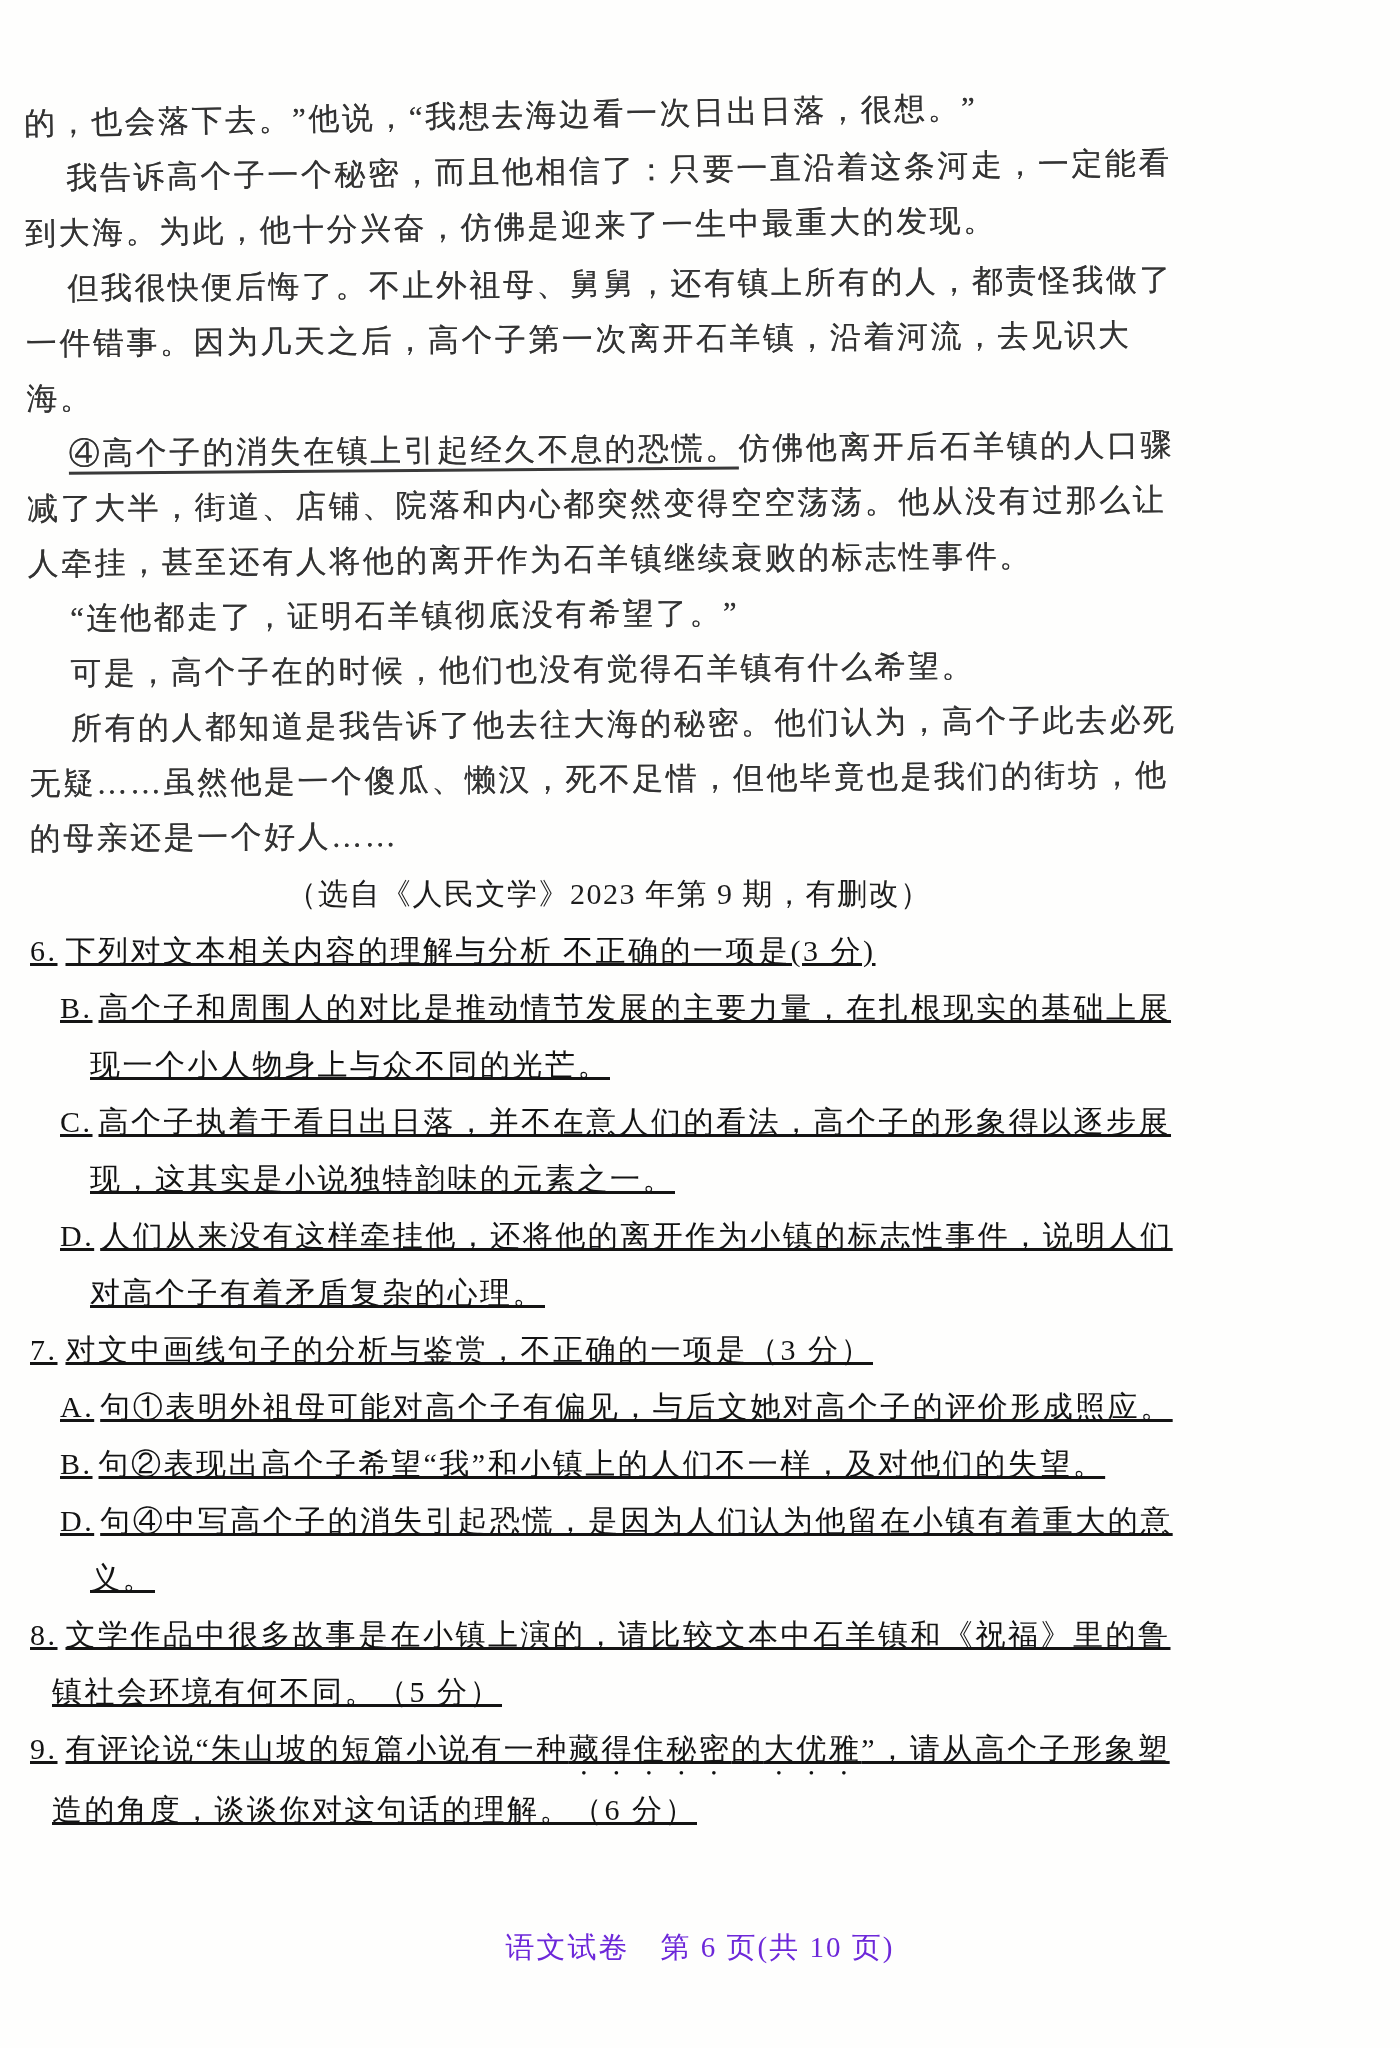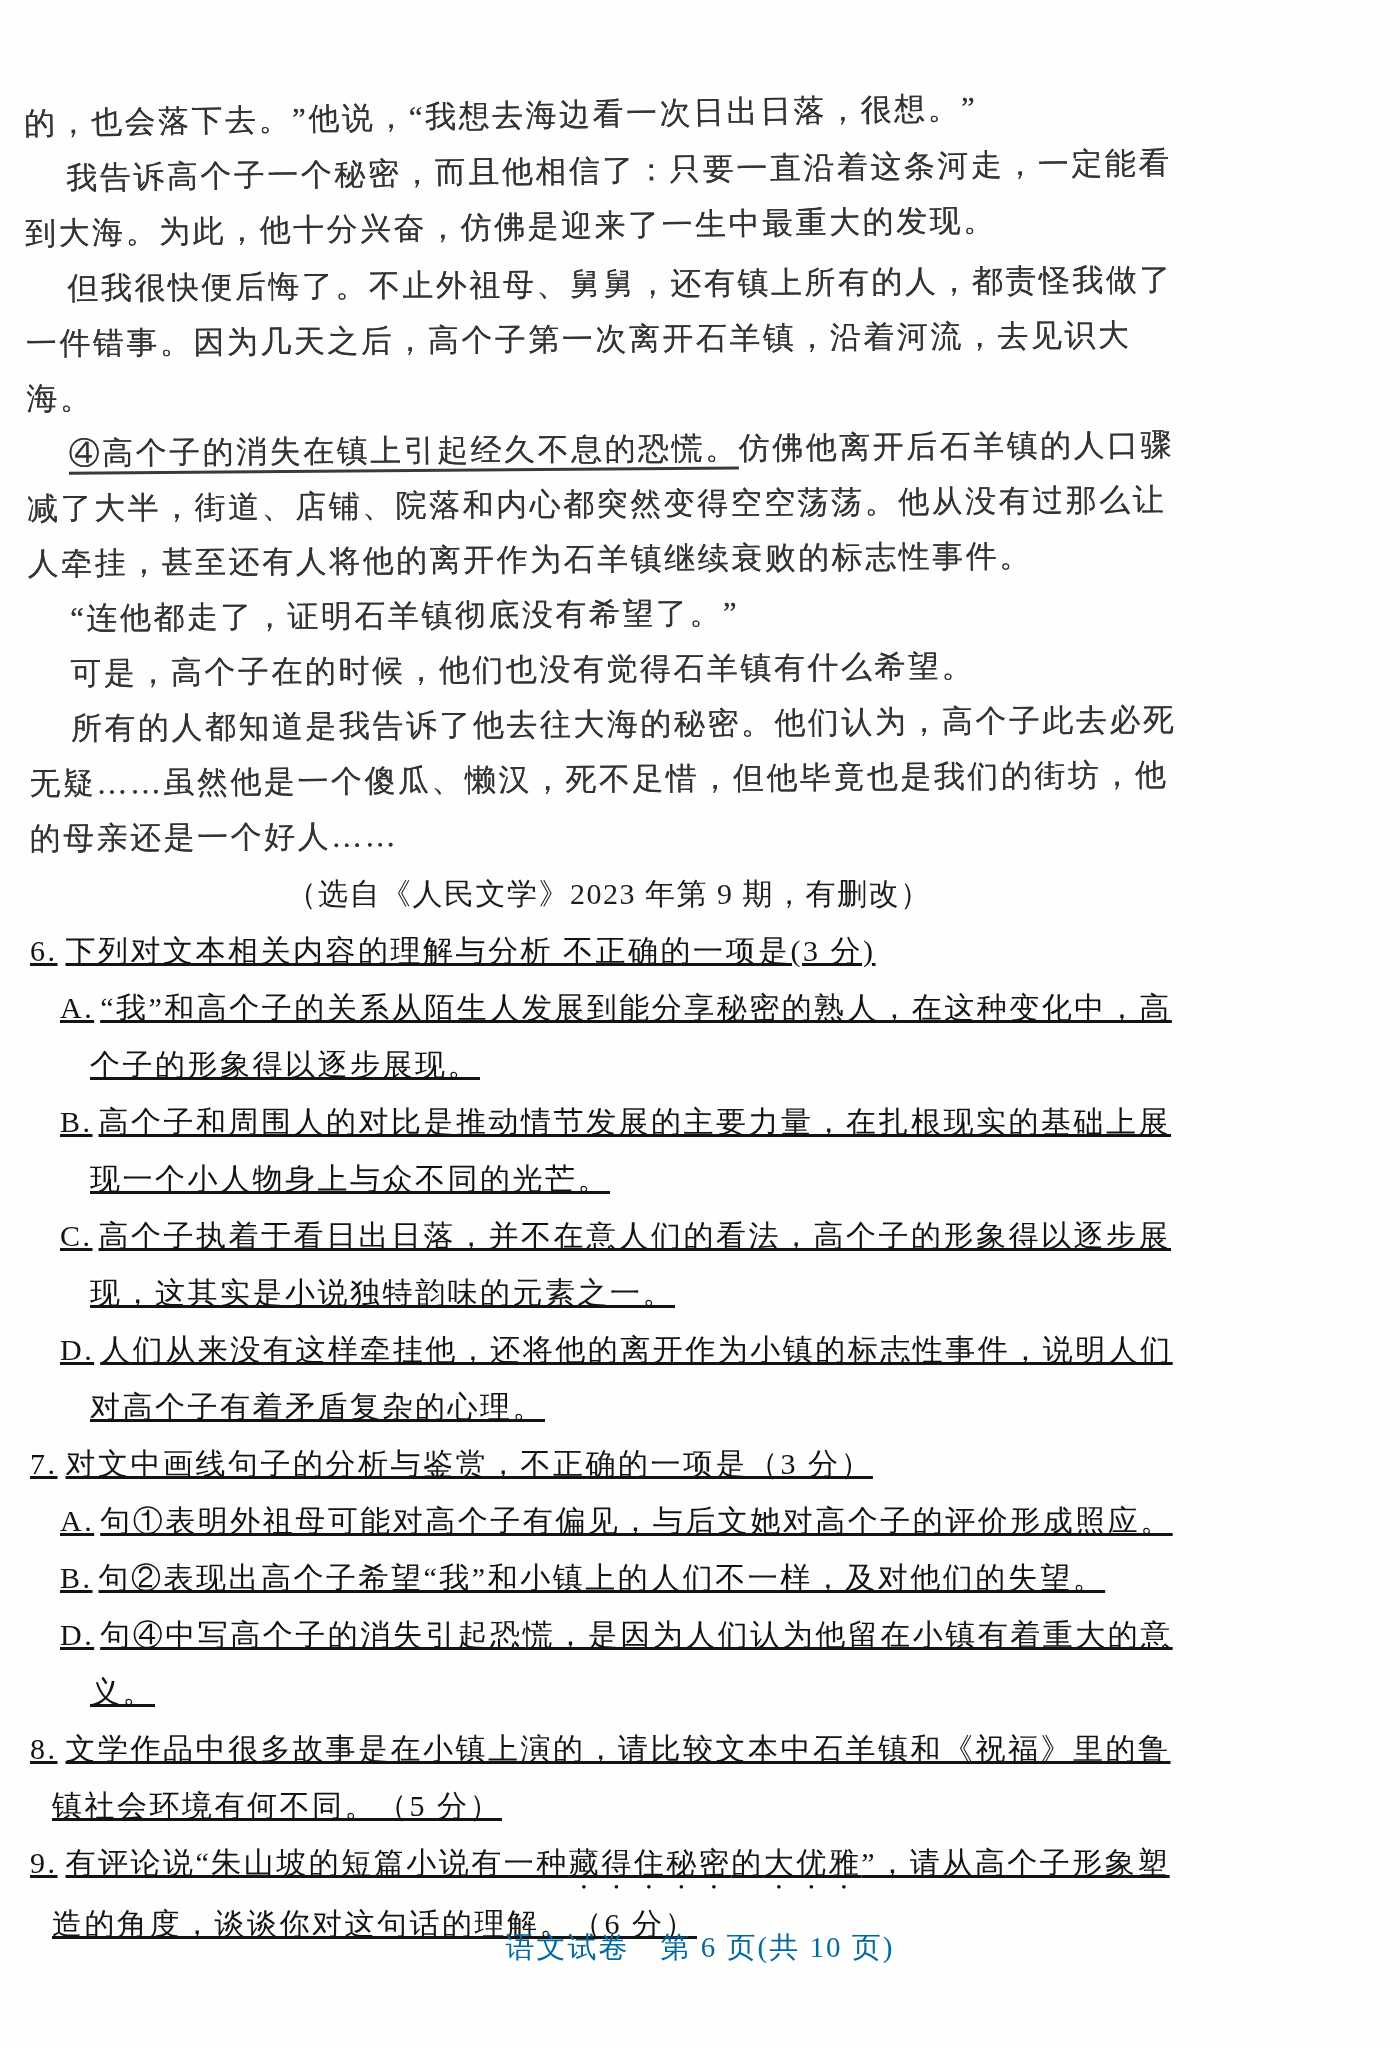--- a/index.html
+++ b/index.html
@@ -67,21 +67,21 @@
     text-emphasis:filled dot #111;
     text-emphasis-position:under left;
   }
   
   .footer{
     position:absolute;
     left:0;top:1928px;width:1400px;
     text-align:center;
     font-size:29px;
     letter-spacing:2px;
-    color:#0369a1;
+    color:#6d28d9;
   }
 </style>
 </head>
 <body>
 
 <div class="page">
 
   <div class="passage">
       <div class="para"><span class="">的，也会落下去。”他说，“我想去海边看一次日出日落，很想。”</span></div>
       <div class="para indent"><span class="">我告诉高个子一个秘密，而且他相信了：只要一直沿着这条河走，一定能看到大海。为此，他十分兴奋，仿佛是迎来了一生中最重大的发现。</span></div>
@@ -91,21 +91,20 @@
       <div class="para indent"><span class="">可是，高个子在的时候，他们也没有觉得石羊镇有什么希望。</span></div>
       <div class="para indent"><span class="">所有的人都知道是我告诉了他去往大海的秘密。他们认为，高个子此去必死无疑……虽然他是一个傻瓜、懒汉，死不足惜，但他毕竟也是我们的街坊，他的母亲还是一个好人……</span></div>
     </div>
 
   <div class="attribution">（选自《人民文学》2023 年第 9 期，有删改）</div>
 
   <div class="questions">
       <div class="question">
         <div class="stem"><span class="qnum">6.</span><span class="">下列对文本相关内容的理解与分析 不正确的一项是(3 分)</span></div>
         <div class="options">
-          <div class="option"><span class="opt-label">A.</span><span>“我”和高个子的关系从陌生人发展到能分享秘密的熟人，在这种变化中，高个子的形象得以逐步展现。</span></div>
           <div class="option"><span class="opt-label">B.</span><span>高个子和周围人的对比是推动情节发展的主要力量，在扎根现实的基础上展现一个小人物身上与众不同的光芒。</span></div>
           <div class="option"><span class="opt-label">C.</span><span>高个子执着于看日出日落，并不在意人们的看法，高个子的形象得以逐步展现，这其实是小说独特韵味的元素之一。</span></div>
           <div class="option"><span class="opt-label">D.</span><span>人们从来没有这样牵挂他，还将他的离开作为小镇的标志性事件，说明人们对高个子有着矛盾复杂的心理。</span></div>
         </div>
       </div>
       <div class="question">
         <div class="stem"><span class="qnum">7.</span><span class="">对文中画线句子的分析与鉴赏，不正确的一项是（3 分）</span></div>
         <div class="options">
           <div class="option"><span class="opt-label">A.</span><span>句①表明外祖母可能对高个子有偏见，与后文她对高个子的评价形成照应。</span></div>
           <div class="option"><span class="opt-label">B.</span><span>句②表现出高个子希望“我”和小镇上的人们不一样，及对他们的失望。</span></div>

